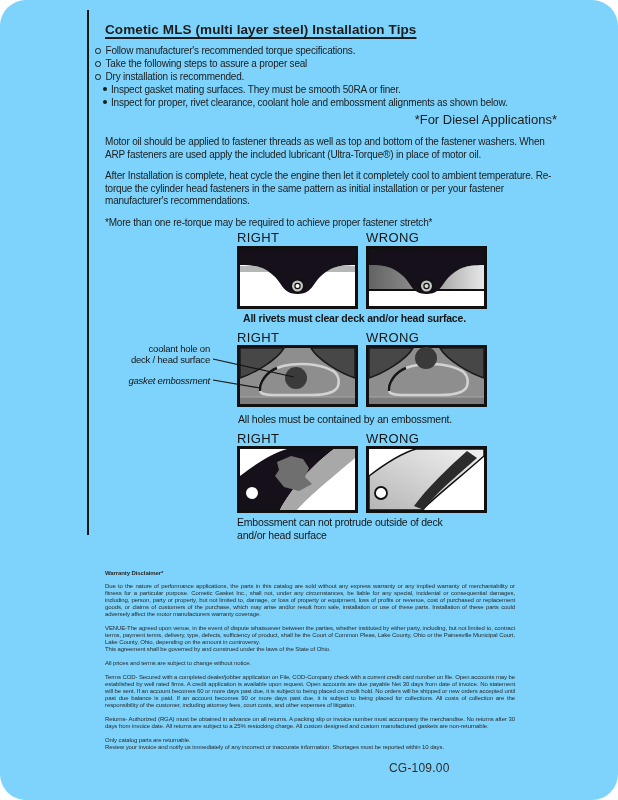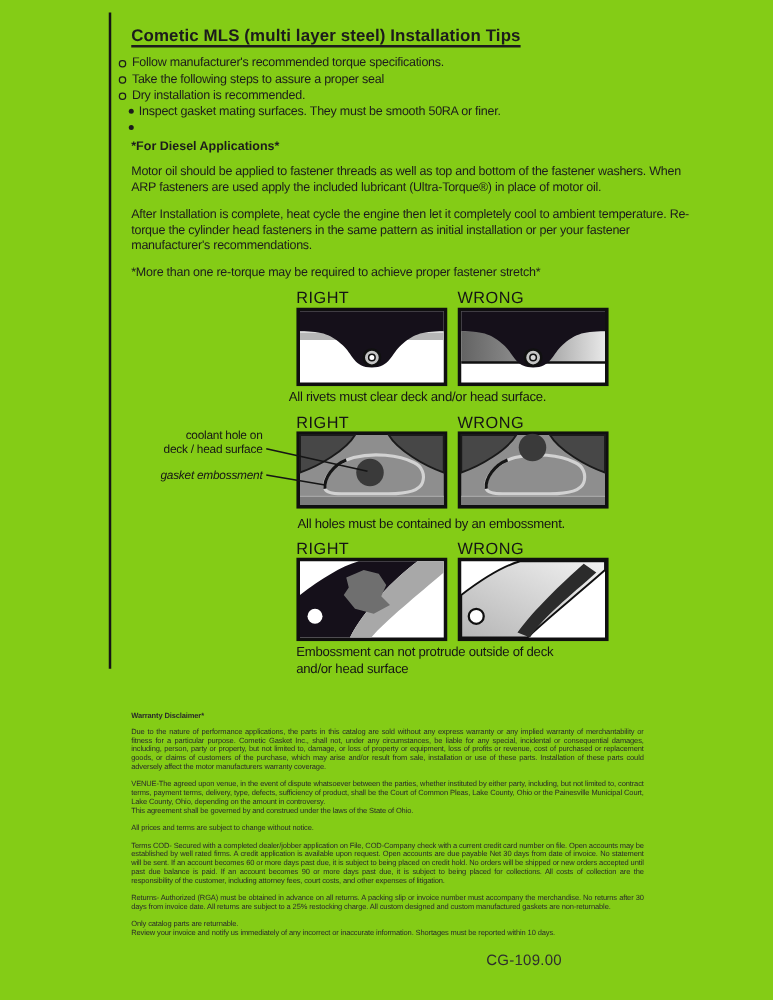--- a/index.html
+++ b/index.html
@@ -1,39 +1,39 @@
 <!DOCTYPE html>
 <html><head>
 <meta charset="utf-8">
 <style>
   html,body { margin:0; padding:0; background:#ffffff; }
   #page {
-    position:relative; width:618px; height:800px; background:#84cc16;
-    font-family:"Liberation Sans", sans-serif; color:#1c1c1c; overflow:hidden;
+    position:relative; width:618px; height:800px; background:#7dd3fc;
+    font-family:"Liberation Sans", sans-serif; color:#1c1c1c; overflow:hidden;border-radius:26px;
   }
   
   #left-rule { position:absolute; left:87px; top:10px; width:2px; height:525px; background:#151515; }
 
   
   #head { position:absolute; left:105px; top:20px; width:460px; }
   .title {
     font-size:13.5px; font-weight:bold; letter-spacing:0.1px;
     text-decoration:underline; text-decoration-thickness:1.5px; text-underline-offset:3px;
   }
 
   
   #bullets { position:absolute; left:95px; top:44px; width:470px; font-size:10px; letter-spacing:-0.2px; }
   .b-row { display:flex; align-items:flex-start; line-height:13px; }
   .b-sub { margin-left:8px; }
   .marker-o { flex:none; width:3.5px; height:3.5px; border:1.1px solid #1c1c1c; border-radius:50%; margin:4px 5px 0 0; }
   .marker-dot { flex:none; width:4px; height:4px; background:#1c1c1c; border-radius:50%; margin:4px 4px 0 0; }
 
   
   #diesel { position:absolute; left:105px; top:112px; width:452px; }
-  .diesel-h { font-size:10px; font-weight:bold; margin:0 0 9px 0; }
+  .diesel-h { font-size:13px; font-weight:normal; margin:0 0 9px 0;text-align:right; }
   .body-p { font-size:10px; line-height:12.5px; letter-spacing:-0.2px; margin:0 0 9px 0; }
 
   
   #diagrams { position:absolute; left:0; top:228px; width:618px; height:342px; }
   .rw-label { position:absolute; width:121px; text-align:left; font-size:13px; letter-spacing:0.4px; color:#151515; }
   .dbox { position:absolute; width:121px; display:block; }
   .dbox svg { display:block; }
   .caption { position:absolute; font-size:10.5px; line-height:12.5px; letter-spacing:-0.2px; color:#151515; }
   .diagram-label { position:absolute; width:112px; text-align:right; font-size:9.5px; line-height:11px; letter-spacing:-0.2px; color:#151515; }
   #leader-lines { position:absolute; left:0; top:0; width:618px; height:342px; pointer-events:none; }
@@ -70,20 +70,21 @@
     <div class="b-row">
       <span class="marker-o"></span>
       <span>Dry installation is recommended.</span>
     </div>
     <div class="b-row b-sub">
       <span class="marker-dot"></span>
       <span>Inspect gasket mating surfaces.  They must be smooth 50RA or finer.</span>
     </div>
     <div class="b-row b-sub">
       <span class="marker-dot"></span>
+      <span>Inspect for proper, rivet clearance, coolant hole and embossment alignments as shown below.</span>
     </div>
   </div>
 
   <div id="diesel">
     <div class="diesel-h">*For Diesel Applications*</div>
     <p class="body-p">Motor oil should be applied to fastener threads as well as top and bottom of the fastener washers. When ARP fasteners are used apply the included lubricant (Ultra-Torque®) in place of motor oil.</p>
     <p class="body-p">After Installation is complete, heat cycle the engine then let it completely cool to ambient temperature. Re-torque the cylinder head fasteners in the same pattern as initial installation or per your fastener manufacturer's recommendations.</p>
     <p class="body-p">*More than one re-torque may be required to achieve proper fastener stretch*</p>
   </div>
 
@@ -112,21 +113,21 @@
           </linearGradient>
         </defs>
         <rect x="1.5" y="1.5" width="118" height="60" fill="#ffffff" stroke="#101010" stroke-width="3"></rect>
         <rect x="3" y="19" width="115" height="25" fill="url(#g1w)"></rect>
         <line x1="3" y1="44" x2="118" y2="44" stroke="#101010" stroke-width="2"></line>
         <path d="M3,3 L118,3 L118,19 C99,19 93,22 84,30 C76,37 75,48 60.5,48 C46,48 45,37 37,30 C28,22 22,19 3,19 Z" fill="#15101a"></path>
         <circle cx="60.5" cy="40" r="6.5" fill="#c4c4c4" stroke="#101010" stroke-width="2"></circle>
         <circle cx="60.5" cy="40" r="2.6" fill="#d8d8d8" stroke="#101010" stroke-width="1.2"></circle>
       </svg>
     </div>
-    <div class="caption" style="left:231px; top:84px;">All rivets must clear deck and/or head surface.</div>
+    <div class="caption" style="left:243px; top:84px;font-weight:bold;">All rivets must clear deck and/or head surface.</div>
 
     <div class="rw-label" style="left:237px; top:102px;">RIGHT</div>
     <div class="rw-label" style="left:366px; top:102px;">WRONG</div>
 
     <div class="diagram-label" style="left:98px; top:115px;">
       <div>coolant hole on</div>
       <div>deck / head surface</div>
     </div>
     <div class="diagram-label" style="left:98px; top:147px;font-style:italic;">gasket embossment</div>
 

